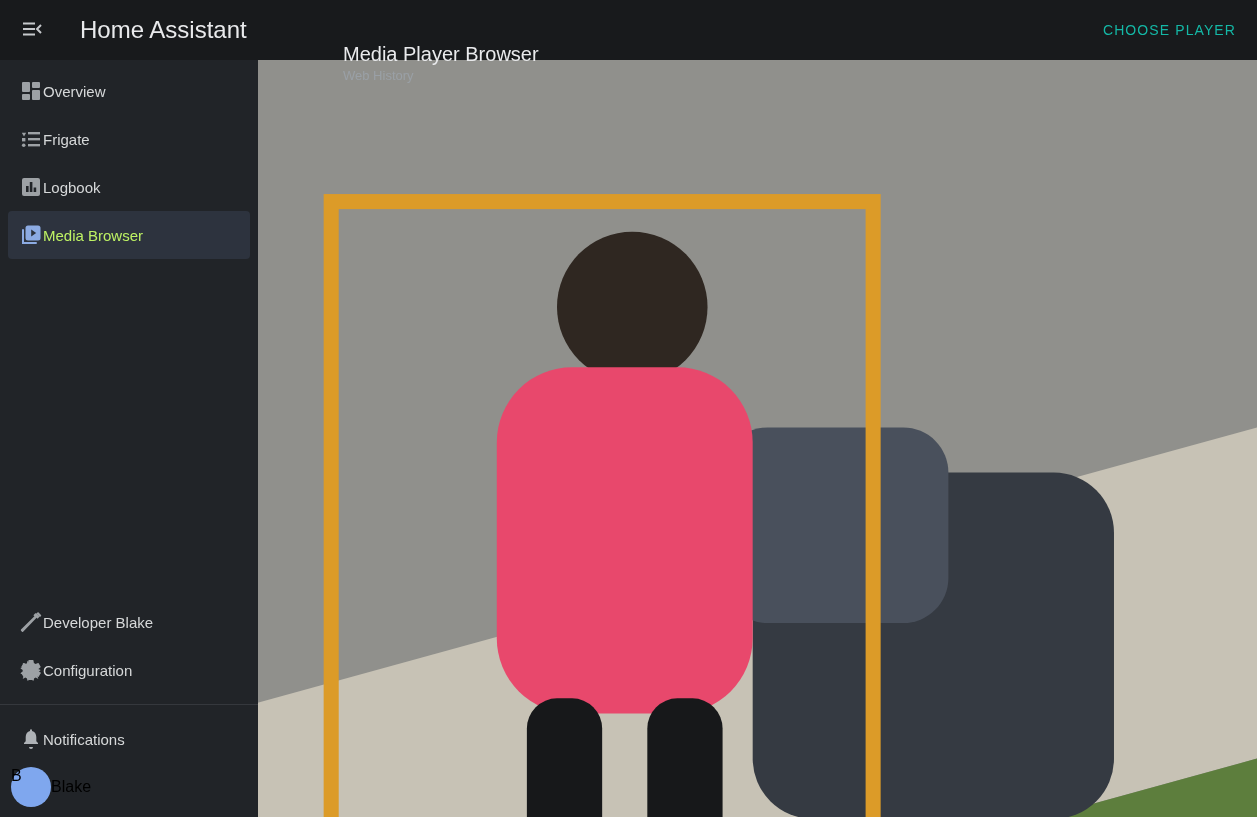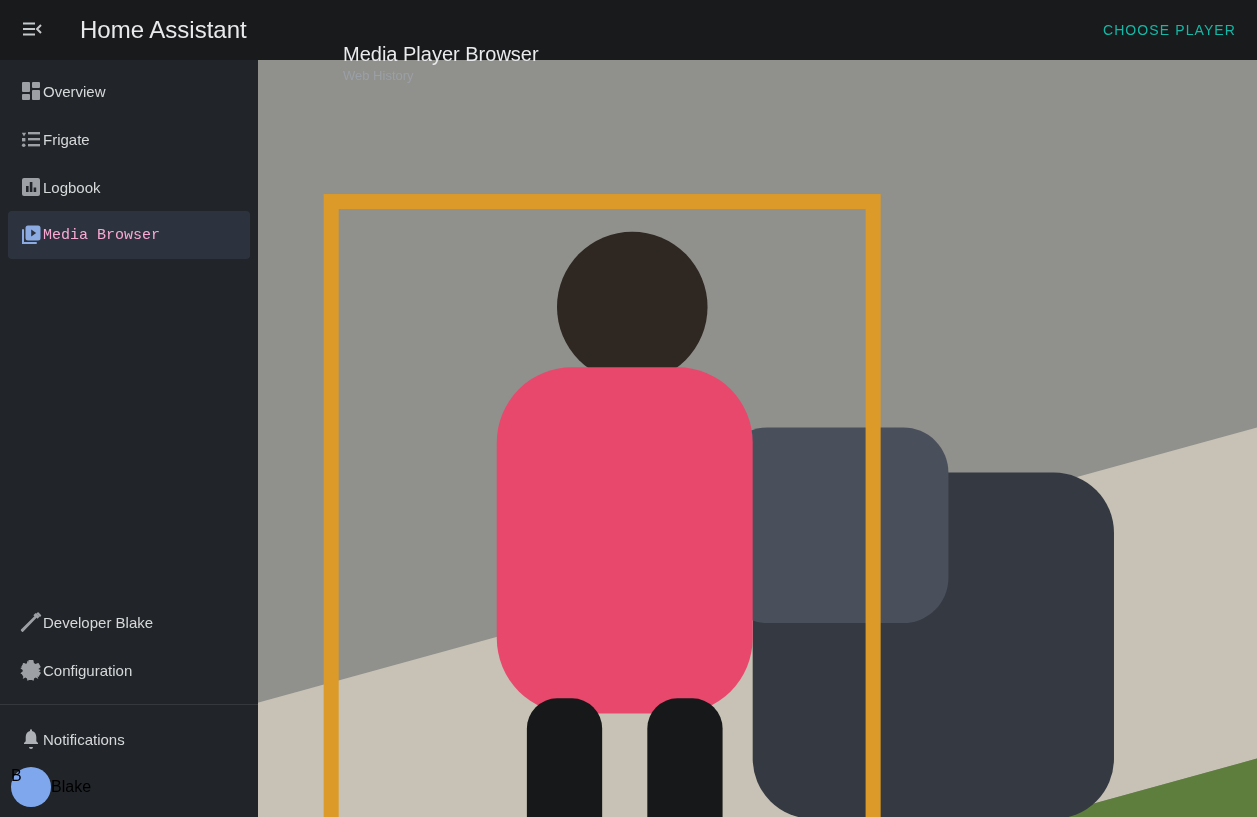--- a/index.html
+++ b/index.html
@@ -23,21 +23,21 @@
   
   .sidebar { position:absolute; left:0; top:60px; width:258px; height:757px;
     background:#212428; display:flex; flex-direction:column; z-index:4; }
   .nav-top { padding-top:7px; }
   .nav-item { height:48px; margin:0 8px; padding-left:11px; border-radius:4px;
     display:flex; align-items:center; cursor:pointer; }
   .nav-item .ic { width:24px; height:24px; flex:0 0 24px; display:flex; align-items:center;
     justify-content:center; }
   .nav-item .lbl { color:#d6d8d9; font-size:15px; font-weight:500; }
   .nav-item.active { background:#2d333e; }
-  .nav-item.active .lbl { color:#f9a8d4;font-family:Liberation Mono, monospace; }
+  .nav-item.active .lbl { color:#bef264; }
   .spacer { flex:1; }
   .side-divider { height:1px; background:#35383d; margin:10px 0; }
   .user-row { height:48px; margin:0 8px 6px; padding-left:3px; display:flex; align-items:center;
     cursor:pointer; }
   .avatar { width:40px; height:40px; border-radius:50%; background:#7fa7ee; color:#1d2averted" }
   .avatar { width:40px; height:40px; border-radius:50%; background:#7fa7ee; color:#21262e;
     display:flex; align-items:center; justify-content:center; font-size:17px; }
   .user-row .lbl { margin-left:26px; color:#d6d8d9; font-size:15px; font-weight:500; }
 
   /* ---------- Main content ---------- */

